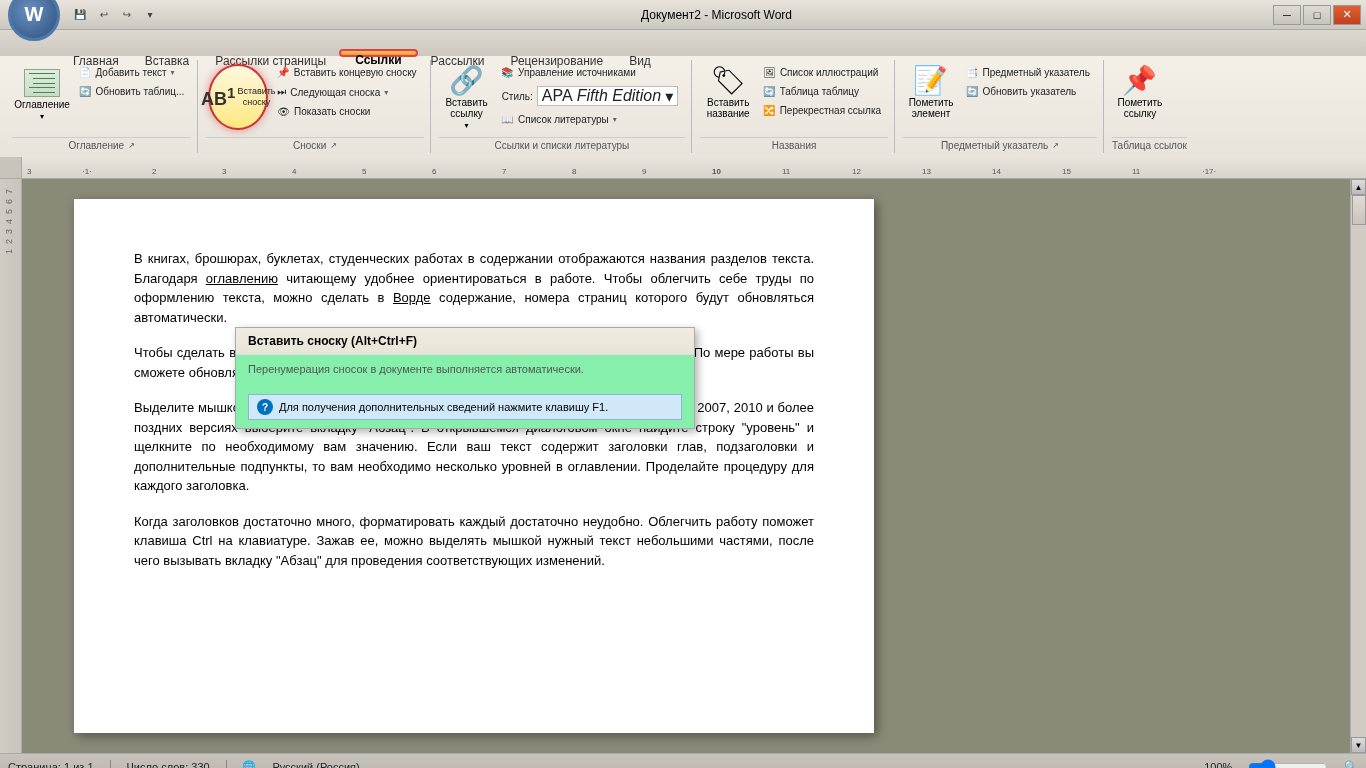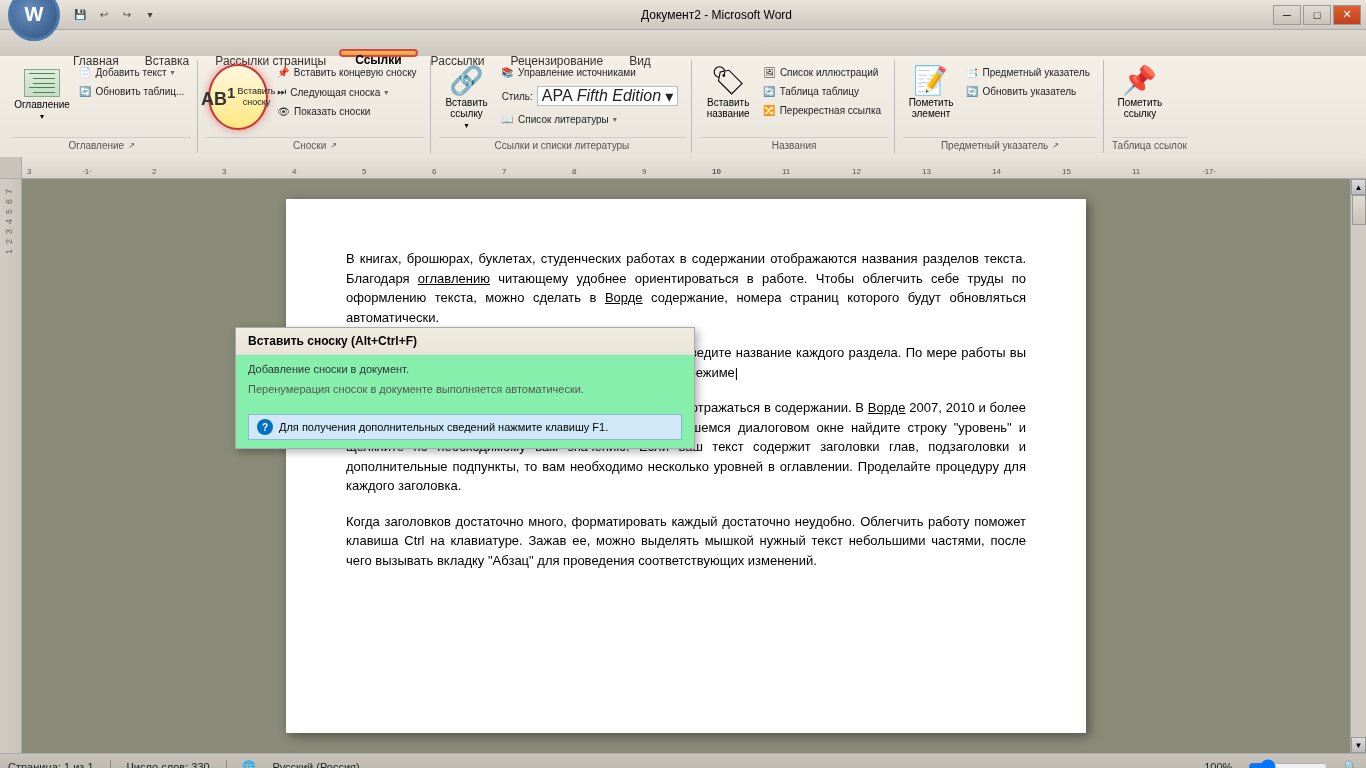--- a/index.html
+++ b/index.html
@@ -203,21 +203,21 @@
       width: 22px;
       background: linear-gradient(to right, #d0ccc4, #c8c4bc);
       border-right: 1px solid #aaa;
     }
     .doc-area {
       flex: 1;
       overflow: auto;
       padding: 20px 52px;
       background: #8a8a78;
       display: flex;
-      justify-content: center;
+      justify-content: flex-start;
     }
     .doc-page {
       width: 800px;
       min-height: 500px;
       background: white;
       padding: 50px 60px;
       box-shadow: 3px 3px 10px rgba(0,0,0,0.4);
       font-size: 13px;
       line-height: 1.5;
       color: #000;
@@ -574,21 +574,20 @@
     <div class="scroll-arrow">▲</div>
     <div class="scroll-track">
       <div class="scroll-thumb"></div>
     </div>
     <div class="scroll-arrow">▼</div>
   </div>
 
   <div class="tooltip-popup">
     <div class="tooltip-title">Вставить сноску (Alt+Ctrl+F)</div>
     <div class="tooltip-body">
-      <div class="tooltip-desc">Добавление сноски в документ.</div>
       <div class="tooltip-note">Перенумерация сносок в документе выполняется автоматически.</div>
       <div class="tooltip-help">
         <div class="help-icon">?</div>
         <span>Для получения дополнительных сведений нажмите клавишу F1.</span>
       </div>
     </div>
   </div>
 </div>
 
 <div class="status-bar">

